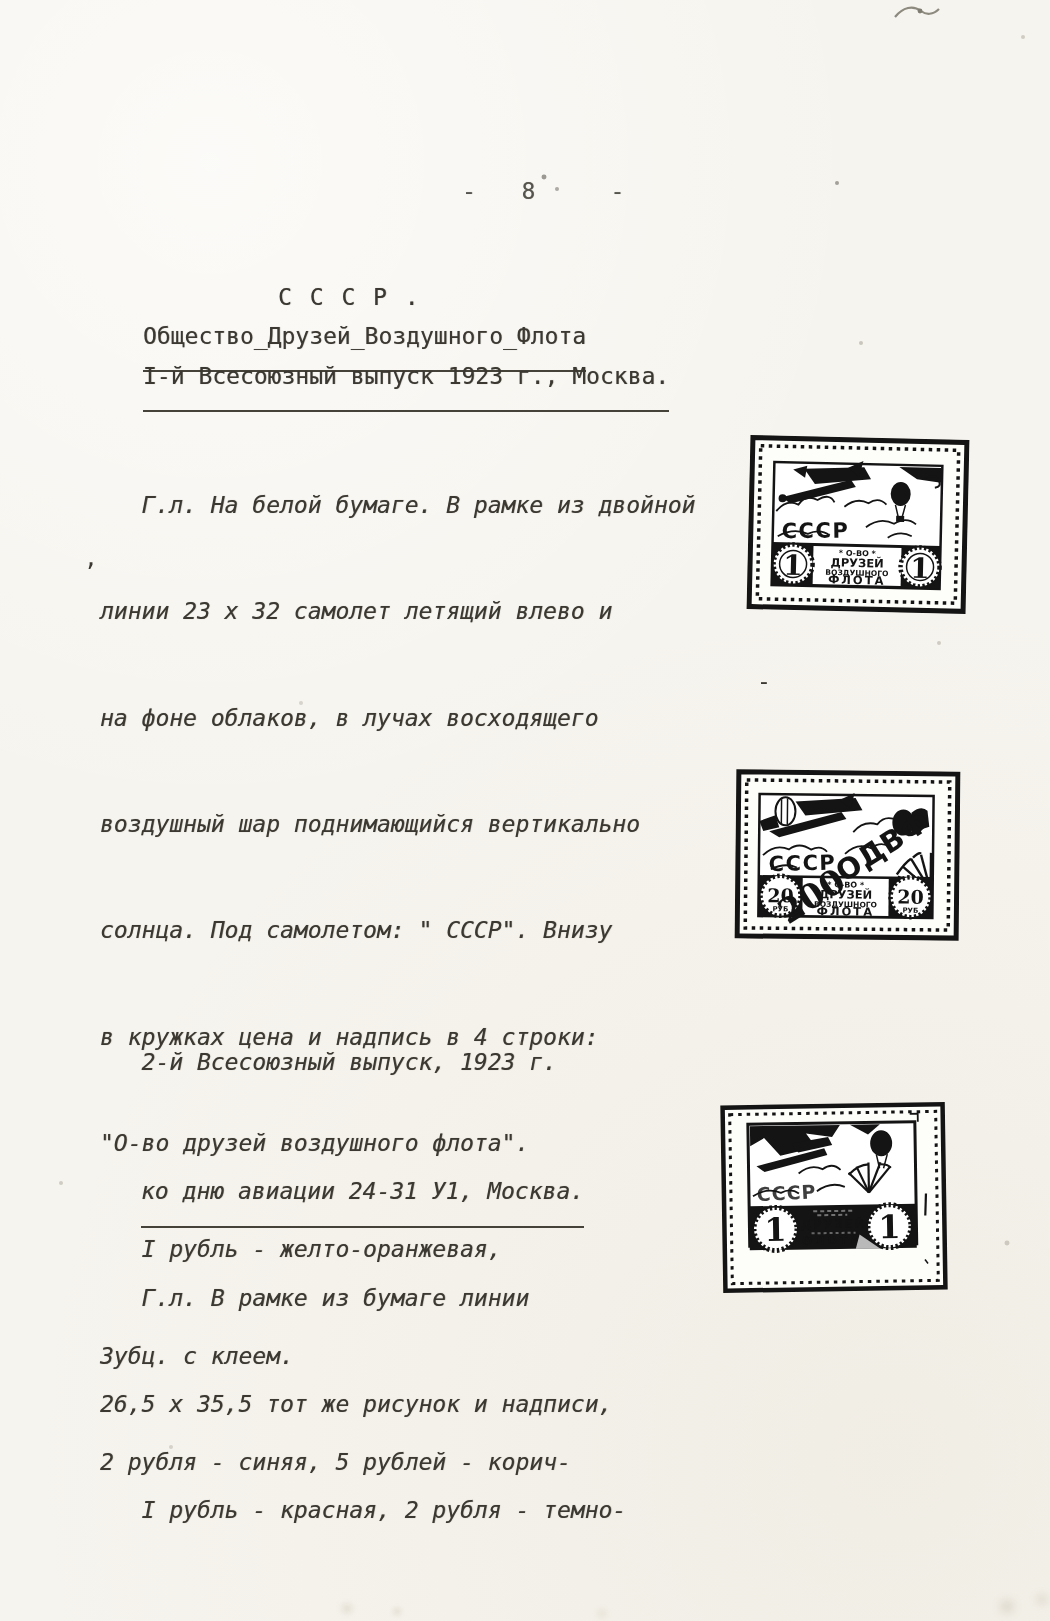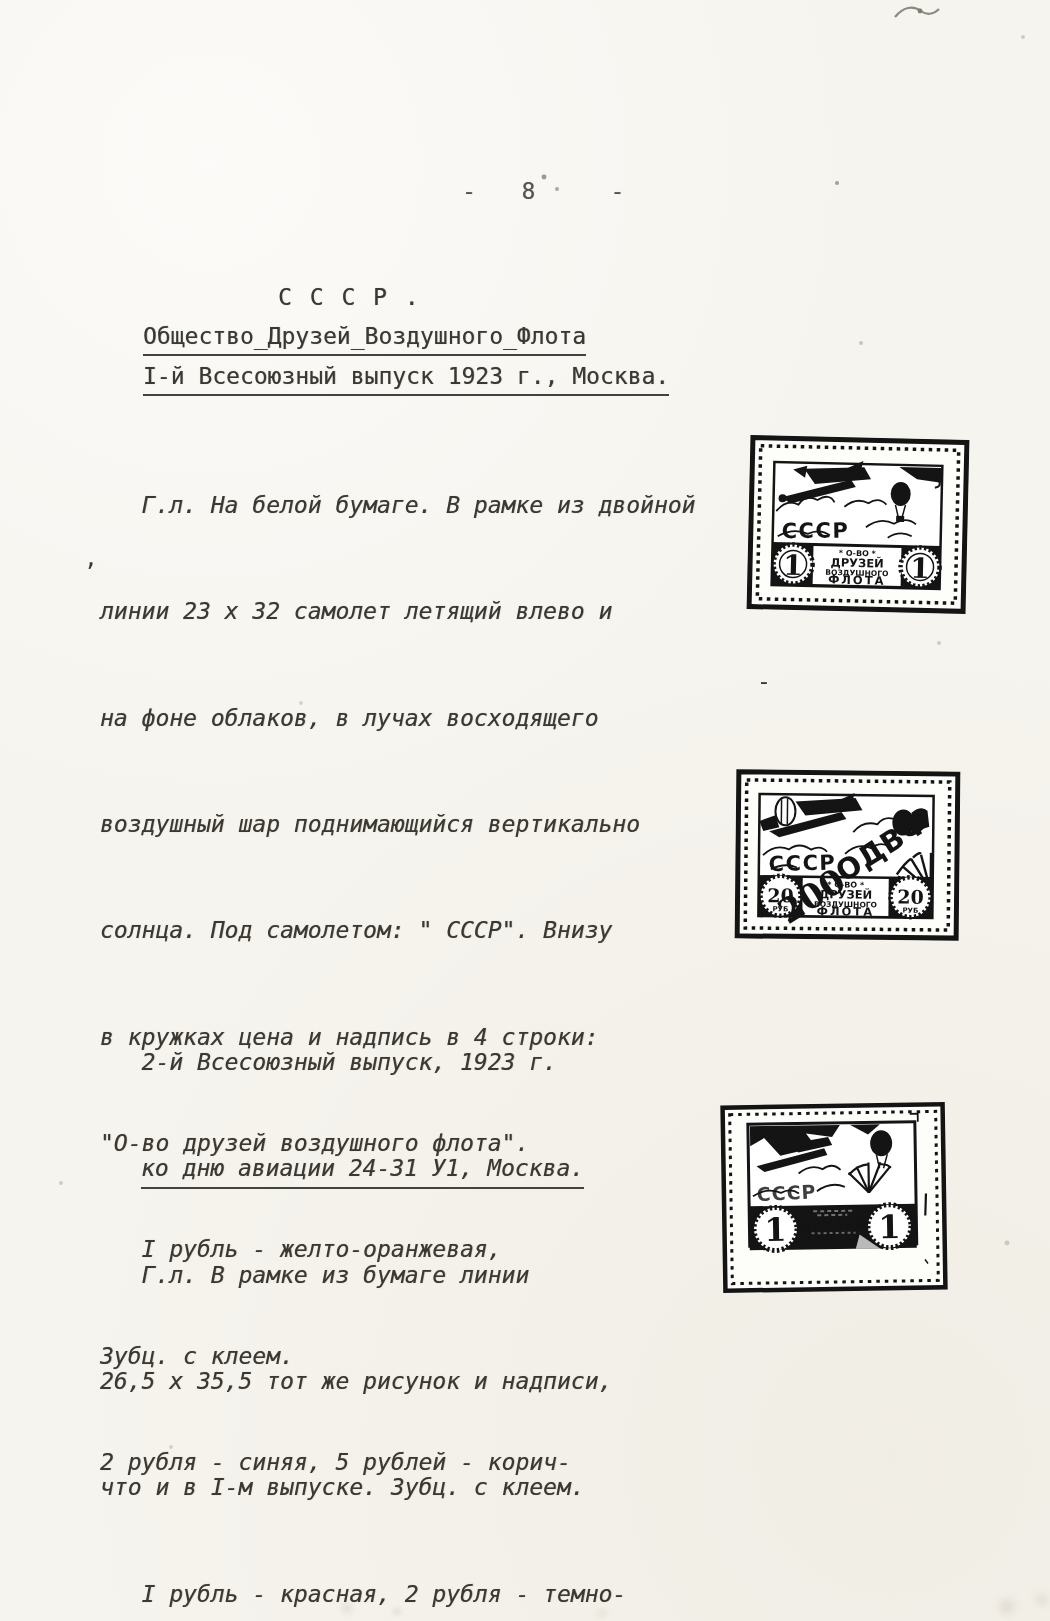--- a/index.html
+++ b/index.html
@@ -12,24 +12,24 @@
     font-family:"DejaVu Sans Mono", monospace;
     color:#3b3831;
   }
   .txt{position:absolute;white-space:pre;font-size:23px;line-height:35.45px;
        text-shadow:0.4px 0.4px 0.7px rgba(59,56,49,.55);}
   .tl{white-space:pre;height:35.45px;font-style:italic;}
   .page-number{left:462px;top:174px;letter-spacing:1px;opacity:.85;}
   .h-country{left:278px;top:280px;letter-spacing:2px;}
   .h-society{left:143px;top:319px;}
   .h-issue1{left:143px;top:359px;}
-  .ul{border-bottom:2.6px solid #45423a;padding-bottom:0;display:inline-block;}
+  .ul{border-bottom:2.6px solid #45423a;padding-bottom:16px;display:inline-block;}
   .body1{left:100px;top:417px;}
   .body2{left:100px;top:974px;}
-  .ind{padding-left:41px;}
+  .ind{padding-left:41px;margin-top:23px;}
   .stray{position:absolute;font-size:23px;color:#3b3831;}
   .stray-comma{left:84px;top:545px;}
   .stray-dash{left:757px;top:668px;}
   .stamp{position:absolute;}
   .stamp svg{display:block;width:100%;height:100%;}
   .stamp1{left:748px;top:437px;width:220px;height:175px;transform:rotate(1.3deg);}
   .stamp2{left:735px;top:770px;width:225px;height:170px;transform:rotate(0.6deg);}
   .stamp3{left:721px;top:1103px;width:226px;height:189px;transform:rotate(-0.9deg);}
   .smudge-top{position:absolute;left:893px;top:3px;width:50px;height:20px;}
   .specks{position:absolute;left:0;top:0;width:2px;height:2px;border-radius:50%;
@@ -92,21 +92,20 @@
     
     
     
   </div>
 
   <div class="txt body2">
     <div class="tl">   2-й Всесоюзный выпуск, 1923 г.</div>
     <div class="tl ind"><span class="ul">ко дню авиации 24-31 У1, Москва.</span></div>
     <div class="tl">   Г.л. В рамке из бумаге линии</div>
     <div class="tl">26,5 х 35,5 тот же рисунок и надписи,</div>
-    <div class="tl">что и в I-м выпуске. Зубц. с клеем.</div>
     <div class="tl">   I рубль - красная, 2 рубля - темно-</div>
     
     
     
     
     
     
   </div>
 
   <div class="stray stray-comma">,</div>

